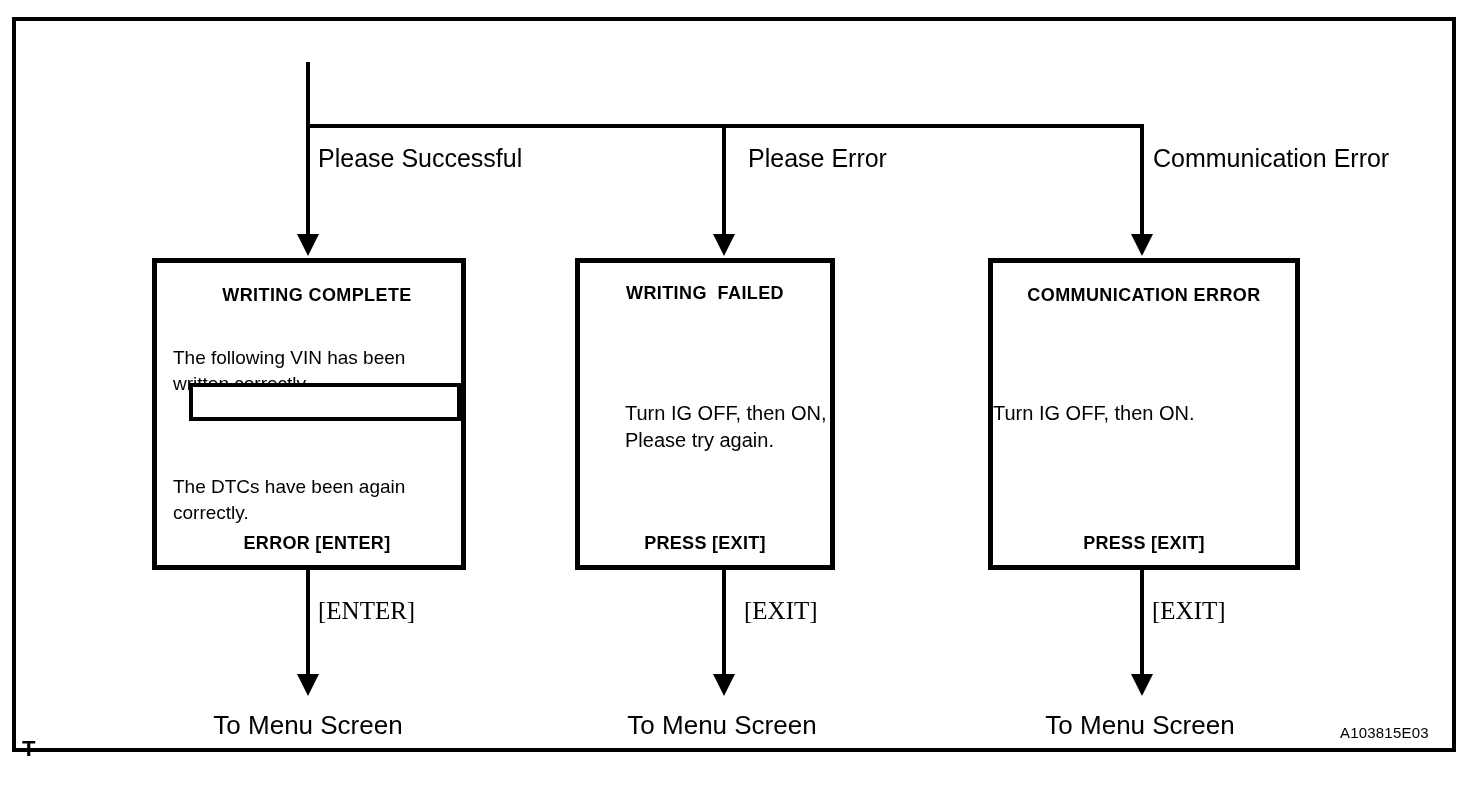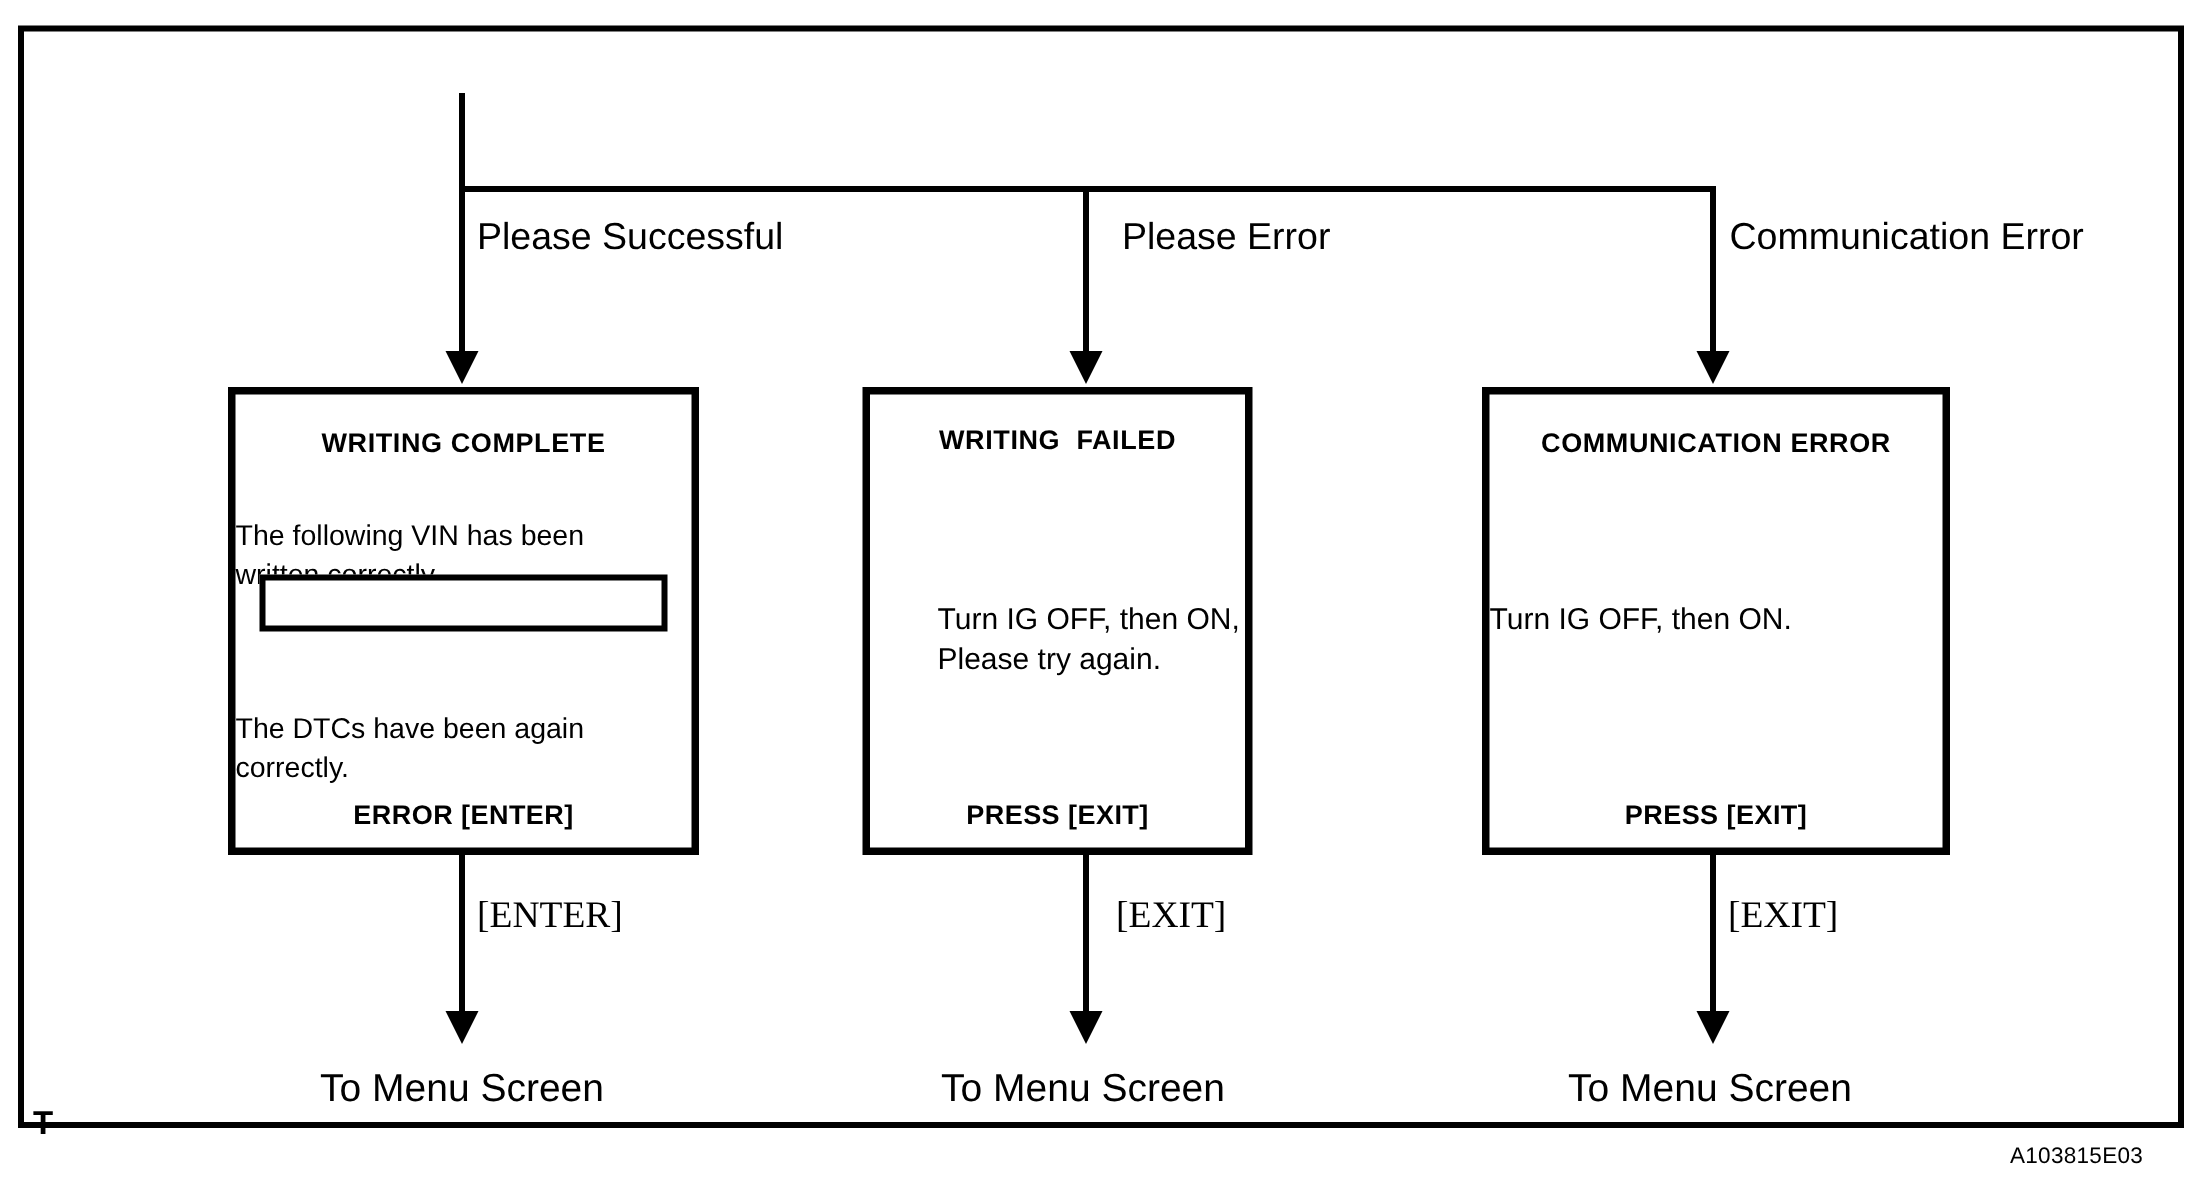--- a/index.html
+++ b/index.html
@@ -160,21 +160,21 @@
   <div class="vline" style="left:1140px; top:124px; height:128px;"></div>
 
   <div class="arrowhead" style="left:297px; top:234px;"></div>
   <div class="arrowhead" style="left:713px; top:234px;"></div>
   <div class="arrowhead" style="left:1131px; top:234px;"></div>
 
   <div class="edge-label" style="left:318px; top:146px;">Please Successful</div>
   <div class="edge-label" style="left:748px; top:146px;">Please Error</div>
   <div class="edge-label" style="left:1153px; top:146px;">Communication Error</div>
 
-  <div class="screen-box" style="left:152px; top:258px; width:314px; height:312px;">
+  <div class="screen-box" style="left:152px; top:258px; width:314px; height:312px;padding-left:16px;">
     <div class="screen-inner">
       <div class="screen-title" style="top:22px;">WRITING COMPLETE</div>
       <div class="screen-body" style="top:58px; font-size:19px;">The following VIN has been
 written correctly.</div>
       <div class="vin-field" style="left:16px; top:120px; width:272px; height:38px;">
         <span></span>
       </div>
       <div class="screen-body" style="top:187px; font-size:19px;">The DTCs have been again
 correctly.</div>
       <div class="screen-footer" style="top:270px;">ERROR [ENTER]</div>
@@ -209,15 +209,15 @@
 
   <div class="key-label" style="left:318px; top:598px;">[ENTER]</div>
   <div class="key-label" style="left:744px; top:598px;">[EXIT]</div>
   <div class="key-label" style="left:1152px; top:598px;">[EXIT]</div>
 
   <div class="terminal-label" style="left:158px; top:712px; width:300px;">To Menu Screen</div>
   <div class="terminal-label" style="left:572px; top:712px; width:300px;">To Menu Screen</div>
   <div class="terminal-label" style="left:990px; top:712px; width:300px;">To Menu Screen</div>
 
   <div class="corner-mark" style="left:22px; top:736px;">T</div>
-  <div class="figure-code" style="left:1340px; top:762px;">A103815E03</div>
+  <div class="figure-code" style="left:1340px; top:724px;">A103815E03</div>
 
 </div>
 
 </body></html>

